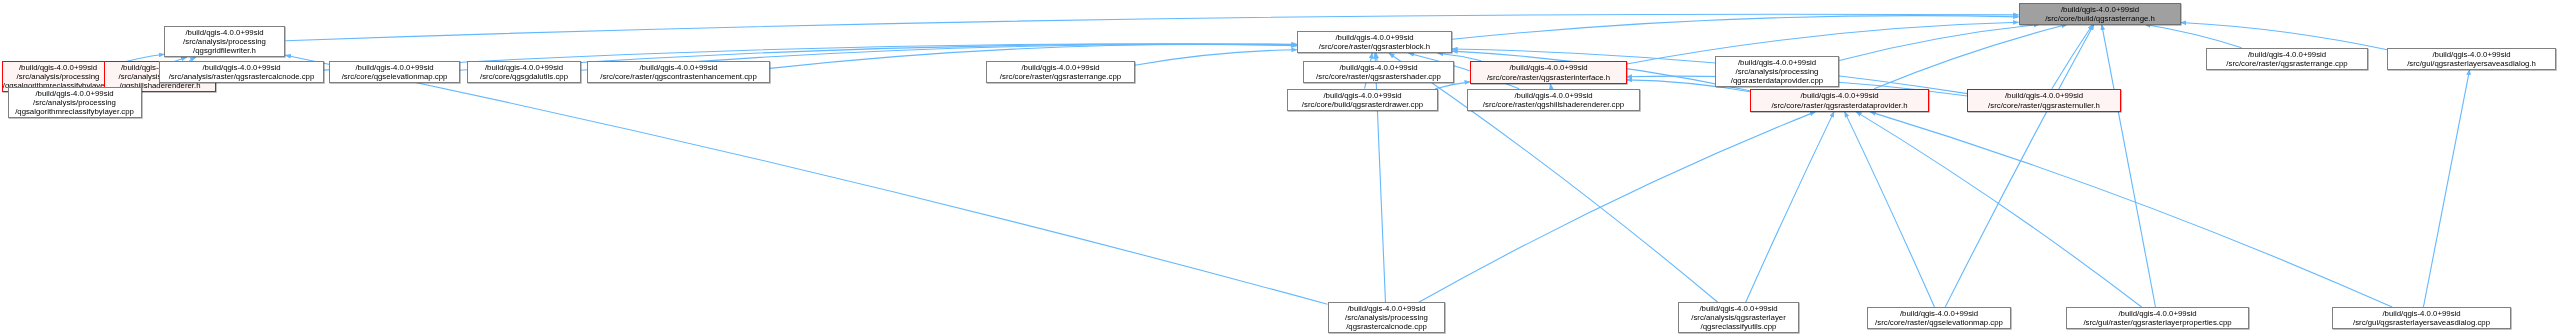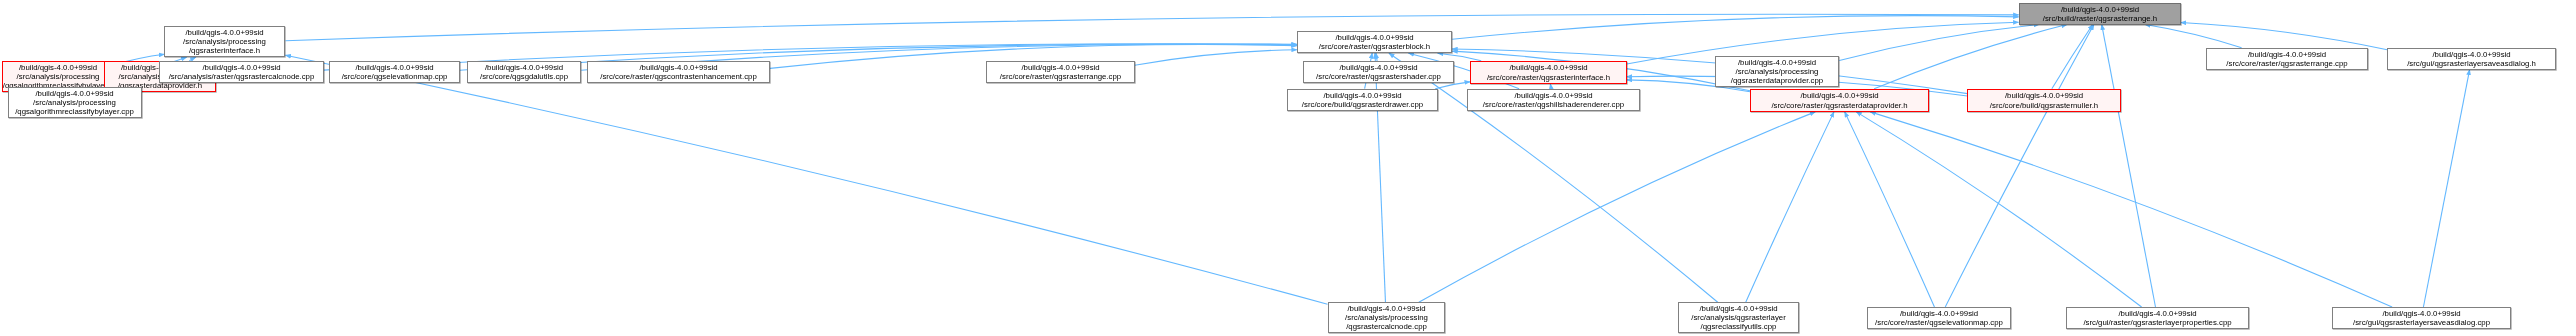--- a/index.html
+++ b/index.html
@@ -98,26 +98,26 @@
         <path d="M3142.576802507837,450 Q2933.2319749216304,290.25241379310347 2723.8871473354234,164" marker-end="url(#ah)"></path>
         <path d="M3556.1157894736843,450 Q3590,273.28926315789477 3623.8842105263157,102" marker-end="url(#ah)"></path>
         <path d="M2561.6708463949844,443 Q2626.3918495297803,298.3223197492163 2691.1128526645766,164" marker-end="url(#ah)"></path>
         <path d="M2081.94670846395,443 Q2372.753918495298,280.23542319749214 2663.561128526646,164" marker-end="url(#ah)"></path>
         <path d="M3510.166144200627,450 Q3127.3385579937303,281 2744.510971786834,164" marker-end="url(#ah)"></path>
       </g>
   </svg>
   <div id="node-layer">
       <div class="node root" style="left: 2019px; top: 2.7px; width: 162px; height: 22px;">
         <span class="ln">/build/qgis-4.0.0+99sid</span>
-        <span class="ln">/src/build/raster/qgsrasterrange.h</span>
+        <span class="ln">/src/core/build/qgsrasterrange.h</span>
       </div>
       <div class="node" style="left: 164px; top: 26px; width: 121px; height: 31px;">
         <span class="ln">/build/qgis-4.0.0+99sid</span>
         <span class="ln">/src/analysis/processing</span>
-        <span class="ln">/qgsrasterinterface.h</span>
+        <span class="ln">/qgsgridfilewriter.h</span>
       </div>
       <div class="node" style="left: 1297px; top: 31px; width: 155px; height: 22px;">
         <span class="ln">/build/qgis-4.0.0+99sid</span>
         <span class="ln">/src/core/raster/qgsrasterblock.h</span>
       </div>
       <div class="node" style="left: 2206px; top: 48px; width: 162px; height: 22px;">
         <span class="ln">/build/qgis-4.0.0+99sid</span>
         <span class="ln">/src/core/raster/qgsrasterrange.cpp</span>
       </div>
       <div class="node" style="left: 2387px; top: 48px; width: 169px; height: 22px;">
@@ -125,21 +125,21 @@
         <span class="ln">/src/gui/qgsrasterlayersaveasdialog.h</span>
       </div>
       <div class="node hdr" style="left: 2px; top: 61px; width: 112px; height: 31px;">
         <span class="ln">/build/qgis-4.0.0+99sid</span>
         <span class="ln">/src/analysis/processing</span>
         <span class="ln">/qgsalgorithmreclassifybylayer.h</span>
       </div>
       <div class="node hdr" style="left: 104px; top: 61px; width: 112px; height: 31px;">
         <span class="ln">/build/qgis-4.0.0+99sid</span>
         <span class="ln">/src/analysis/processing</span>
-        <span class="ln">/qgsrasterdataprovider.h</span>
+        <span class="ln">/qgshillshaderenderer.h</span>
       </div>
       <div class="node" style="left: 159px; top: 61px; width: 165px; height: 22px;">
         <span class="ln">/build/qgis-4.0.0+99sid</span>
         <span class="ln">/src/analysis/raster/qgsrastercalcnode.cpp</span>
       </div>
       <div class="node" style="left: 329px; top: 61px; width: 131px; height: 22px;">
         <span class="ln">/build/qgis-4.0.0+99sid</span>
         <span class="ln">/src/core/qgselevationmap.cpp</span>
       </div>
       <div class="node" style="left: 467px; top: 61px; width: 114px; height: 22px;">
@@ -174,21 +174,21 @@
       <div class="node" style="left: 1467px; top: 89px; width: 173px; height: 22px;">
         <span class="ln">/build/qgis-4.0.0+99sid</span>
         <span class="ln">/src/core/raster/qgshillshaderenderer.cpp</span>
       </div>
       <div class="node hdr" style="left: 1750px; top: 89px; width: 179px; height: 23px;">
         <span class="ln">/build/qgis-4.0.0+99sid</span>
         <span class="ln">/src/core/raster/qgsrasterdataprovider.h</span>
       </div>
       <div class="node hdr" style="left: 1967px; top: 89px; width: 154px; height: 23px;">
         <span class="ln">/build/qgis-4.0.0+99sid</span>
-        <span class="ln">/src/core/build/qgsrasternuller.h</span>
+        <span class="ln">/src/core/raster/qgsrasternuller.h</span>
       </div>
       <div class="node" style="left: 7.5px; top: 87px; width: 134px; height: 31px;">
         <span class="ln">/build/qgis-4.0.0+99sid</span>
         <span class="ln">/src/analysis/processing</span>
         <span class="ln">/qgsalgorithmreclassifybylayer.cpp</span>
       </div>
       <div class="node" style="left: 1328px; top: 302px; width: 117px; height: 31px;">
         <span class="ln">/build/qgis-4.0.0+99sid</span>
         <span class="ln">/src/analysis/processing</span>
         <span class="ln">/qgsrastercalcnode.cpp</span>

